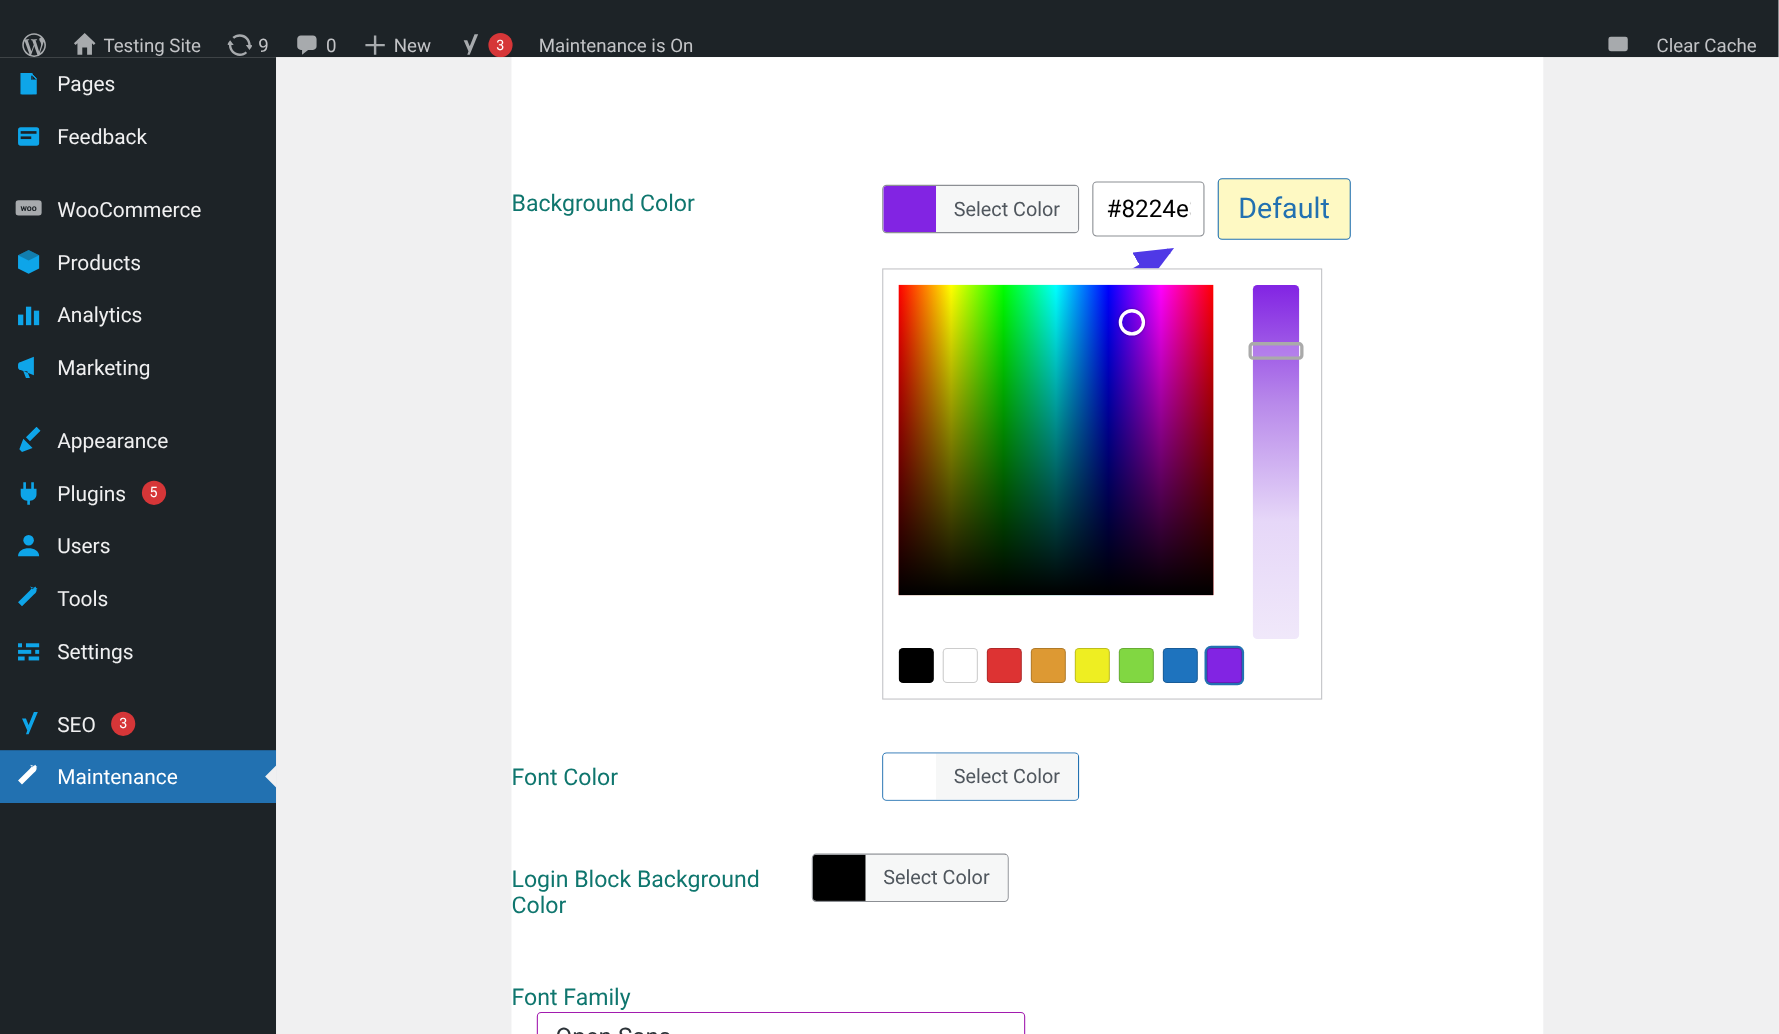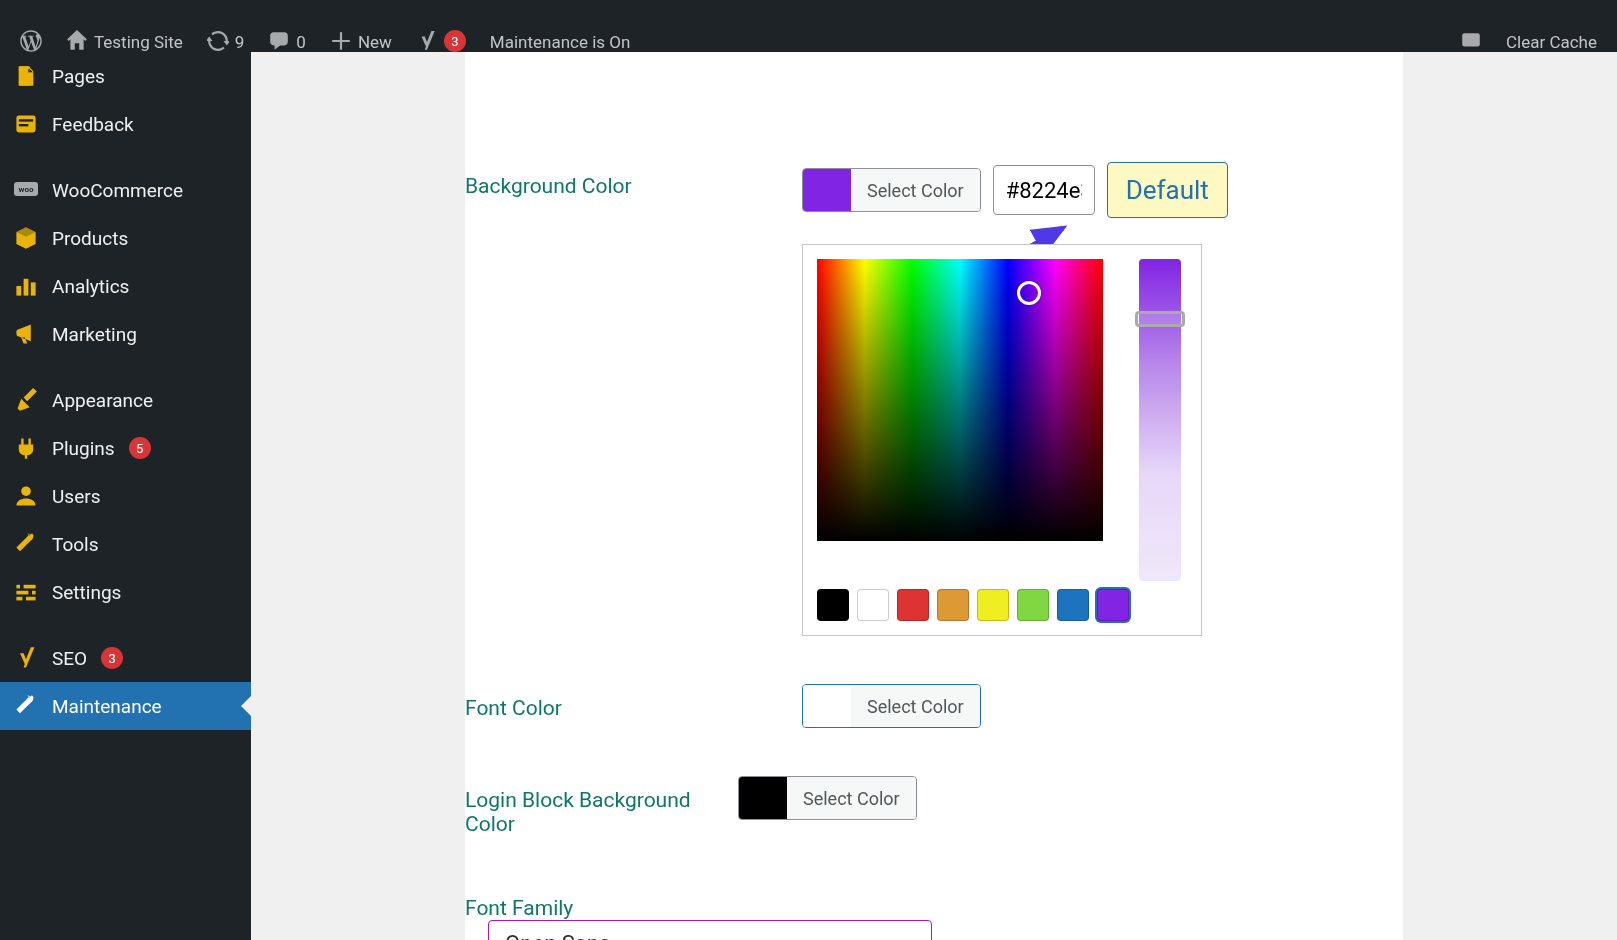--- a/index.html
+++ b/index.html
@@ -10,21 +10,21 @@
     .ab-item { display: flex; align-items: flex-end; padding: 0 12px; height: 52px; color: #c3c4c7; cursor: pointer; gap: 6px;}
     .ab-icon { display: inline-flex; width: 22px; height: 22px; align-items: center; justify-content: center; fill: #a7aaad; }
     .ab-right { position: absolute; right: 8px; display: flex; align-items: center; }
     .badge-orange { background: #d63638; color: #fff; border-radius: 50%; min-width: 22px; height: 22px; display: inline-flex; align-items: center; justify-content: center; font-size: 13px; padding: 0 4px;}
     
     
     .sidebar { position: absolute; left: 0; top: 52px; width: 251px; background: #1d2327; height: calc(100% - 52px); color: #fff; text-align: right; }
     .menu-item { display: flex; align-items: center; padding: 12px 14px; font-size: 19px; color: #f0f0f1; cursor: pointer; gap: 14px; position: relative;}
     .menu-item.current { background: #2271b1; color: #fff; }
     .menu-item.current::after { content: ""; position: absolute; right: 0; top: 50%; transform: translateY(-50%); border: 10px solid transparent; border-right-color: #f0f0f1;}
-    .menu-icon { width: 24px; height: 24px; display: inline-flex; align-items: center; justify-content: center; fill: #a7aaad; color:#eab308;}
+    .menu-icon { width: 24px; height: 24px; display: inline-flex; align-items: center; justify-content: center; fill: #a7aaad; color:#0ea5e9;}
     .menu-item.current .menu-icon { fill: #fff; color:#fff;}
     .menu-sep { height: 18px; }
     .menu-badge { background: #d63638; color:#fff; border-radius: 50%; min-width: 22px; height: 22px; display:inline-flex; align-items:center; justify-content:center; font-size:13px;}
     
     
     .content-wrap { position: absolute; left: 251px; top: 52px; right: 0; bottom: 0; background: #f0f0f1; padding: 0 30px; }
     .panel { background: #fff; margin: 0 auto; width: 938px; min-height: 100%; padding: 0px 0; }
     .form-row { display: flex; align-items: flex-start; padding: 24px 0; }
     .form-label { width: 314px; padding-left: 0px; padding-top: 12px; font-size: 21px; color: #0f766e; }
     .form-field { flex: 1; padding-left: 23px; }

